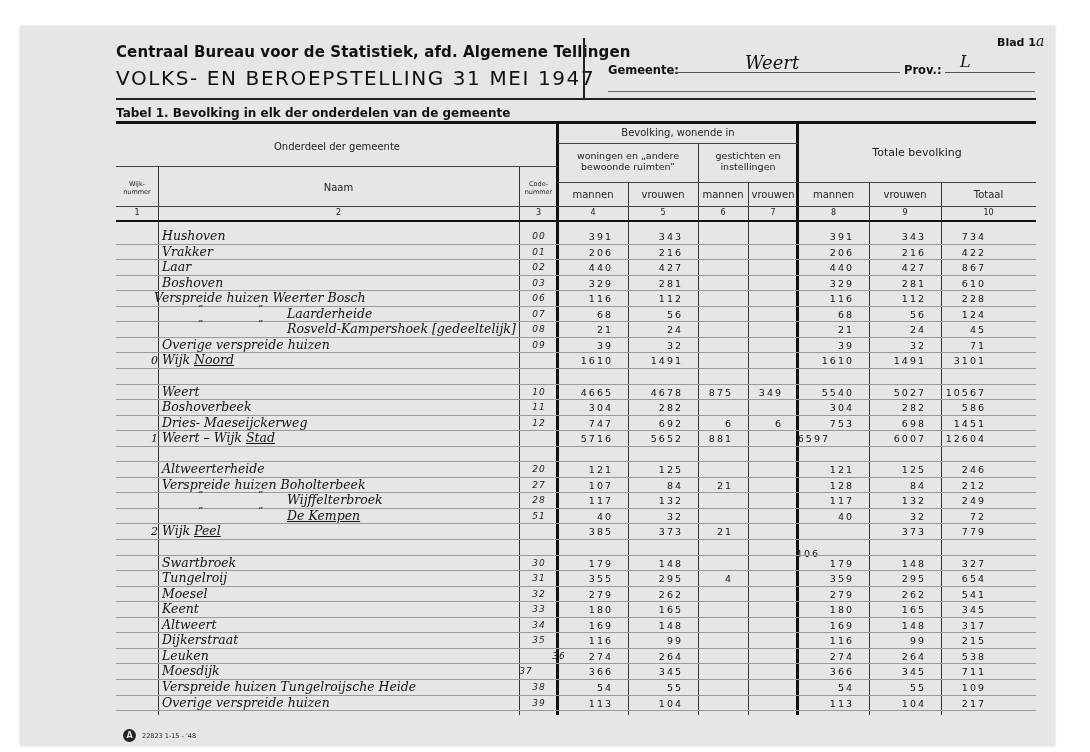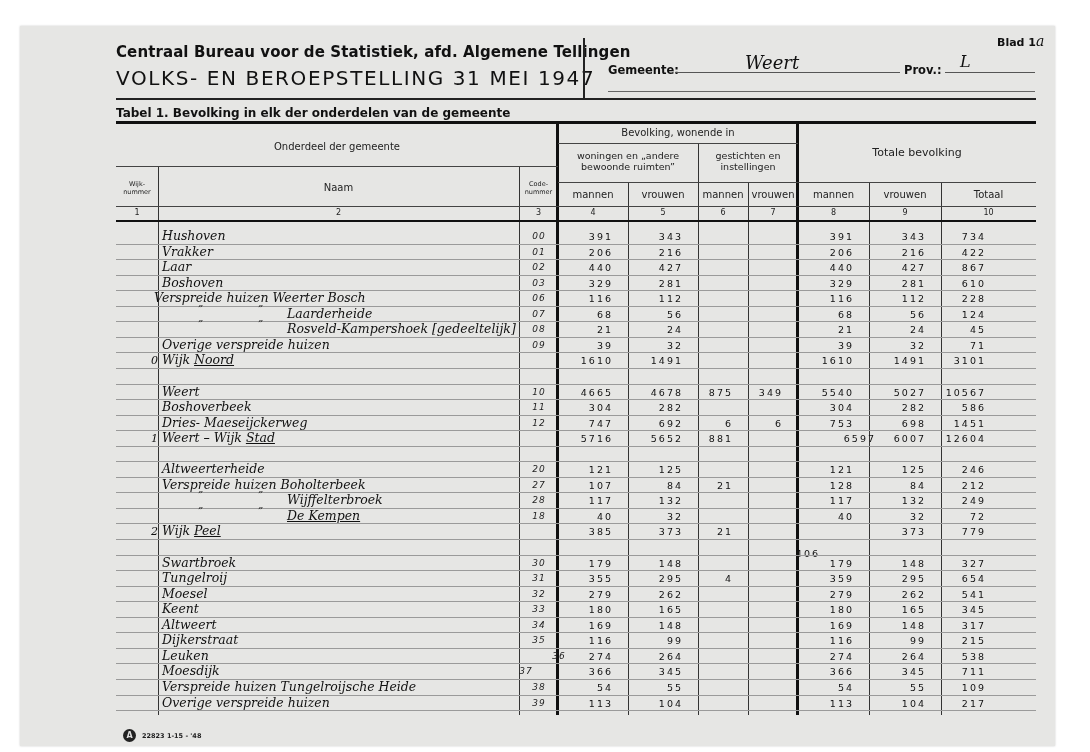--- a/index.html
+++ b/index.html
@@ -30,21 +30,21 @@
   .rowline { position:absolute; height:1px; background:#9a9a9a; left:116px; width:920px; }
   .hdr { position:absolute; font-size:10px; color:#222; text-align:center; }
   .hdr.small { font-size:6.5px; line-height:8px; }
   .hdr.num { font-size:8px; }
   .hw { position:absolute; font-family:"DejaVu Serif", serif; font-style:italic; font-size:12.5px; color:#111; white-space:nowrap; }
   .code { position:absolute; font-family:"DejaVu Sans", sans-serif; font-style:italic; font-size:9px; color:#222; width:30px; text-align:center; letter-spacing:1px; }
   .n { position:absolute; font-family:"DejaVu Sans", sans-serif; font-size:9.5px; color:#111; text-align:right; letter-spacing:2px; }
   .wijk { position:absolute; font-family:"DejaVu Serif", serif; font-style:italic; font-size:11px; width:40px; text-align:right; }
   .ul { text-decoration:underline; }
   .logo { left:123px; top:729px; width:13px; height:13px; border-radius:50%; background:#222; color:#ddd; font-size:8px; text-align:center; line-height:13px; font-weight:bold; }
-  .foottext { left:142px; top:732px; font-size:6.5px; font-weight:bold; color:#222; }
+  .foottext { left:142px; top:732px; font-size:6.5px; font-weight:normal; color:#222; }
 </style>
 </head>
 <body>
 
 <div class="sheet"></div>
 
 <div class="abs org">Centraal Bureau voor de Statistiek, afd. Algemene Tellingen</div>
 <div class="abs title">VOLKS- EN BEROEPSTELLING 31 MEI 1947</div>
 <div class="abs blad"><span>Blad 1</span><span class="hand">a</span></div>
 <div class="abs vsep"></div>
@@ -216,21 +216,21 @@
     <div class="n" style="left: 794px; width: 60px; top: 417.6px;">753</div>
     <div class="n" style="left: 866px; width: 60px; top: 417.6px;">698</div>
     <div class="n" style="left: 926px; width: 60px; top: 417.6px;">1451</div>
     <div class="rowline" style="top: 445.7px;"></div>
     <div class="" style="position: absolute; left: 116px; top: 431.15px; width: 920px; height: 15.55px;"></div>
     <div class="wijk" style="left: 118px; top: 432.15px;">1</div>
     <div class="hw" style="left: 162px; top: 430.15px;"><span>Weert – Wijk </span><span class="ul">Stad</span></div>
     <div class="n" style="left: 553px; width: 60px; top: 433.15px;">5716</div>
     <div class="n" style="left: 623px; width: 60px; top: 433.15px;">5652</div>
     <div class="n" style="left: 673px; width: 60px; top: 433.15px;">881</div>
-    <div class="n" style="left: 816px; width: 60px; top: 433.15px;">6597</div>
+    <div class="n" style="left: 770px; width: 60px; top: 433.15px;">6597</div>
     <div class="n" style="left: 866px; width: 60px; top: 433.15px;">6007</div>
     <div class="n" style="left: 926px; width: 60px; top: 433.15px;">12604</div>
     <div class="rowline" style="top: 461.25px;"></div>
     <div class="rowline" style="top: 476.8px;"></div>
     <div class="" style="position: absolute; left: 116px; top: 462.25px; width: 920px; height: 15.55px;"></div>
     <div class="hw" style="left: 162px; top: 461.25px;">Altweerterheide</div>
     <div class="code" style="left: 524px; top: 464.25px;">20</div>
     <div class="n" style="left: 553px; width: 60px; top: 464.25px;">121</div>
     <div class="n" style="left: 623px; width: 60px; top: 464.25px;">125</div>
     <div class="n" style="left: 794px; width: 60px; top: 464.25px;">121</div>
@@ -255,21 +255,21 @@
     <div class="n" style="left: 553px; width: 60px; top: 495.35px;">117</div>
     <div class="n" style="left: 623px; width: 60px; top: 495.35px;">132</div>
     <div class="n" style="left: 794px; width: 60px; top: 495.35px;">117</div>
     <div class="n" style="left: 866px; width: 60px; top: 495.35px;">132</div>
     <div class="n" style="left: 926px; width: 60px; top: 495.35px;">249</div>
     <div class="rowline" style="top: 523.45px;"></div>
     <div class="" style="position: absolute; left: 116px; top: 508.9px; width: 920px; height: 15.55px;"></div>
     <div class="hw" style="left: 287px; top: 507.9px; text-decoration: underline;">De Kempen</div>
     <div class="hw" style="left: 198px; top: 504.9px; font-size: 10px;">”</div>
     <div class="hw" style="left: 258px; top: 504.9px; font-size: 10px;">”</div>
-    <div class="code" style="left: 524px; top: 510.9px;">18</div>
+    <div class="code" style="left: 524px; top: 510.9px;">51</div>
     <div class="n" style="left: 553px; width: 60px; top: 510.9px;">40</div>
     <div class="n" style="left: 623px; width: 60px; top: 510.9px;">32</div>
     <div class="n" style="left: 794px; width: 60px; top: 510.9px;">40</div>
     <div class="n" style="left: 866px; width: 60px; top: 510.9px;">32</div>
     <div class="n" style="left: 926px; width: 60px; top: 510.9px;">72</div>
     <div class="rowline" style="top: 539px;"></div>
     <div class="" style="position: absolute; left: 116px; top: 524.45px; width: 920px; height: 15.55px;"></div>
     <div class="wijk" style="left: 118px; top: 525.45px;">2</div>
     <div class="hw" style="left: 162px; top: 523.45px;"><span>Wijk </span><span class="ul">Peel</span></div>
     <div class="n" style="left: 553px; width: 60px; top: 526.45px;">385</div>

